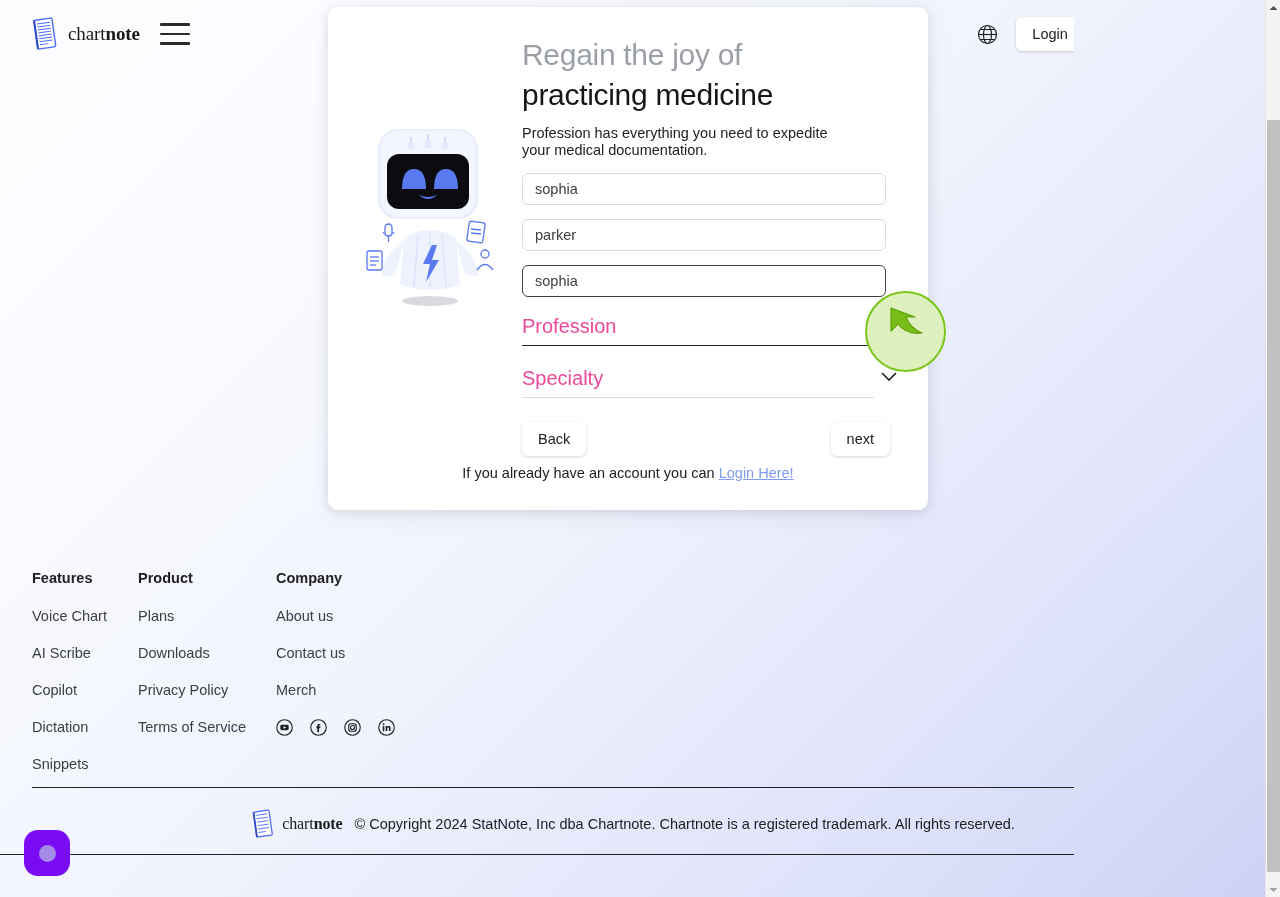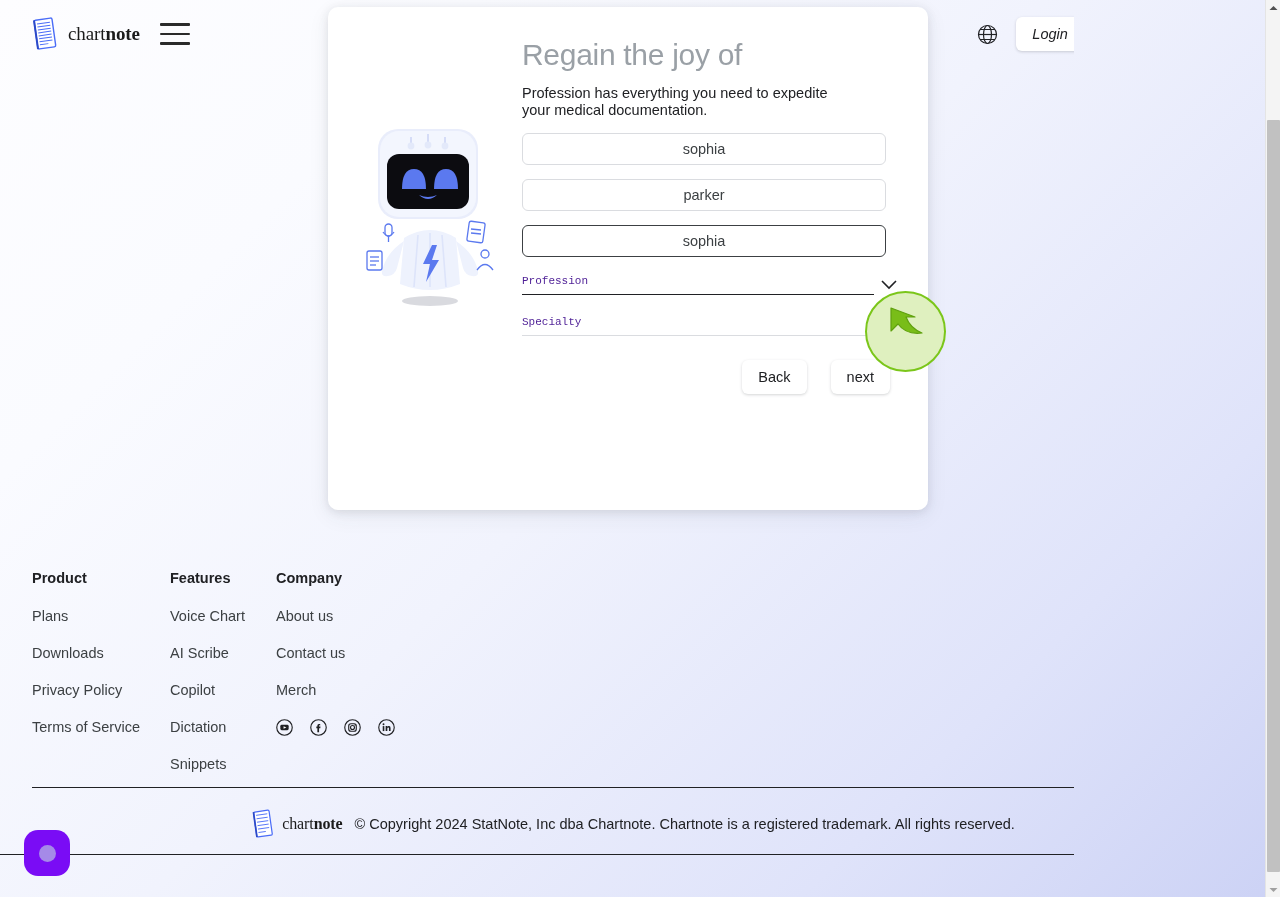--- a/index.html
+++ b/index.html
@@ -63,21 +63,20 @@
   .btn-login {
     background: #ffffff;
     border: none;
     border-radius: 6px;
     padding: 9px 16px;
     font-size: 14.5px;
     color: #202124;
     box-shadow: 0 1px 3px rgba(60,64,67,0.22);
     cursor: pointer;
     font-family: "Liberation Sans", sans-serif;
-    font-style: italic;
   }
   .btn-signup {
     background: #7f9bf0;
     border: none;
     border-radius: 6px;
     padding: 10px 17px;
     font-size: 14.5px;
     color: #16181d;
     cursor: pointer;
     box-shadow: 0 1px 3px rgba(60,64,67,0.18);
@@ -125,62 +124,60 @@
     height: 32px;
     margin-top: 14px;
     padding: 6px 12px;
     font-size: 14.5px;
     color: #3c4043;
     background: #fff;
     border: 1px solid #dadce0;
     border-radius: 6px;
     outline: none;
     font-family: "Liberation Sans", sans-serif;
-    text-align: center;
   }
   .field-input.focused {
     border: 1.6px solid #3c4043;
   }
   .helper-text {
     margin-top: 8px;
     font-size: 13.5px;
     color: #9aa0a6;
   }
 
   .select-row {
     position: relative;
     width: 352px;
     margin-top: 18px;
   }
   .select-row .sel-label {
-    font-size: 11px;
-    color: #4c1d95;
+    font-size: 20px;
+    color: #ec4899;
     padding-bottom: 7px;
     display: block;
-    font-family: Liberation Mono, monospace;
   }
   .select-row .sel-line {
     display: block;
     height: 1px;
     background: #202124;
     width: 100%;
   }
   .select-row.light .sel-line { background: #dadce0; }
   .chev {
     position: absolute;
     right: -24px;
     top: 2px;
     width: 18px; height: 14px;
     cursor: pointer;
   }
   .chev svg { display: block; }
 
   .btn-row {
     display: flex;
-    justify-content: flex-end;
+    justify-content: space-between;
     gap: 24px;
     margin-top: 24px;
     width: 368px;
   }
   .btn-plain {
     background: #ffffff;
     border: none;
     border-radius: 6px;
     padding: 9px 16px;
     font-size: 14.5px;
@@ -419,20 +416,21 @@
             <line x1="115" y1="110" x2="125" y2="111"></line>
             <circle cx="129" cy="131" r="4"></circle>
             <path d="M121 147 q8 -11 16 0"></path>
           </g>
         </svg>
       </div>
 
       <div class="form-col">
         <div class="headline">
           <span class="l1">Regain the joy of</span>
+          <span class="l2">practicing medicine</span>
         </div>
         <p class="subhead">Profession has everything you need to expedite your medical documentation.</p>
 
         <input class="field-input" type="text" value="sophia" style="">
         <input class="field-input" type="text" value="parker" style="">
         <input class="field-input focused" type="text" value="sophia" style="">
 
         <div class="select-row">
           <span class="sel-label">Profession</span>
           <span class="sel-line"></span>
@@ -453,45 +451,48 @@
           </span>
         </div>
 
         <div class="btn-row">
           <button class="btn-plain">Back</button>
           <button class="btn-plain">next</button>
         </div>
       </div>
     </div>
 
+    <div class="login-line">
+      <span>If you already have an account you can </span><a href="#">Login Here!</a>
+    </div>
   </div>
 
   <div class="cursor-halo"></div>
   <svg class="cursor-arrow" viewBox="0 0 46 42">
     <path d="M7 3 L7 26 L14 19 Q22 30 38 28 Q26 23 22 12 L31 12 Z" fill="#79bd18" stroke="#5fa00e" stroke-width="1.2" stroke-linejoin="round"></path>
   </svg>
 
   <div class="footer">
     <div class="footer-cols">
-
-      <div class="fcol">
-        <h4>Product</h4>
-        <a href="#">Plans</a>
-        <a href="#">Downloads</a>
-        <a href="#">Privacy Policy</a>
-        <a href="#">Terms of Service</a>
-      </div>
 
       <div class="fcol wide">
         <h4>Features</h4>
         <a href="#">Voice Chart</a>
         <a href="#">AI Scribe</a>
         <a href="#">Copilot</a>
         <a href="#">Dictation</a>
         <a href="#">Snippets</a>
+      </div>
+
+      <div class="fcol">
+        <h4>Product</h4>
+        <a href="#">Plans</a>
+        <a href="#">Downloads</a>
+        <a href="#">Privacy Policy</a>
+        <a href="#">Terms of Service</a>
       </div>
 
       <div class="fcol">
         <h4>Company</h4>
         <a href="#">About us</a>
         <a href="#">Contact us</a>
         <a href="#">Merch</a>
         <div class="socials">
           <svg class="soc" viewBox="0 0 18 18">
             <circle cx="9" cy="9" r="8.2" fill="none" stroke="#202124" stroke-width="1.2"></circle>

